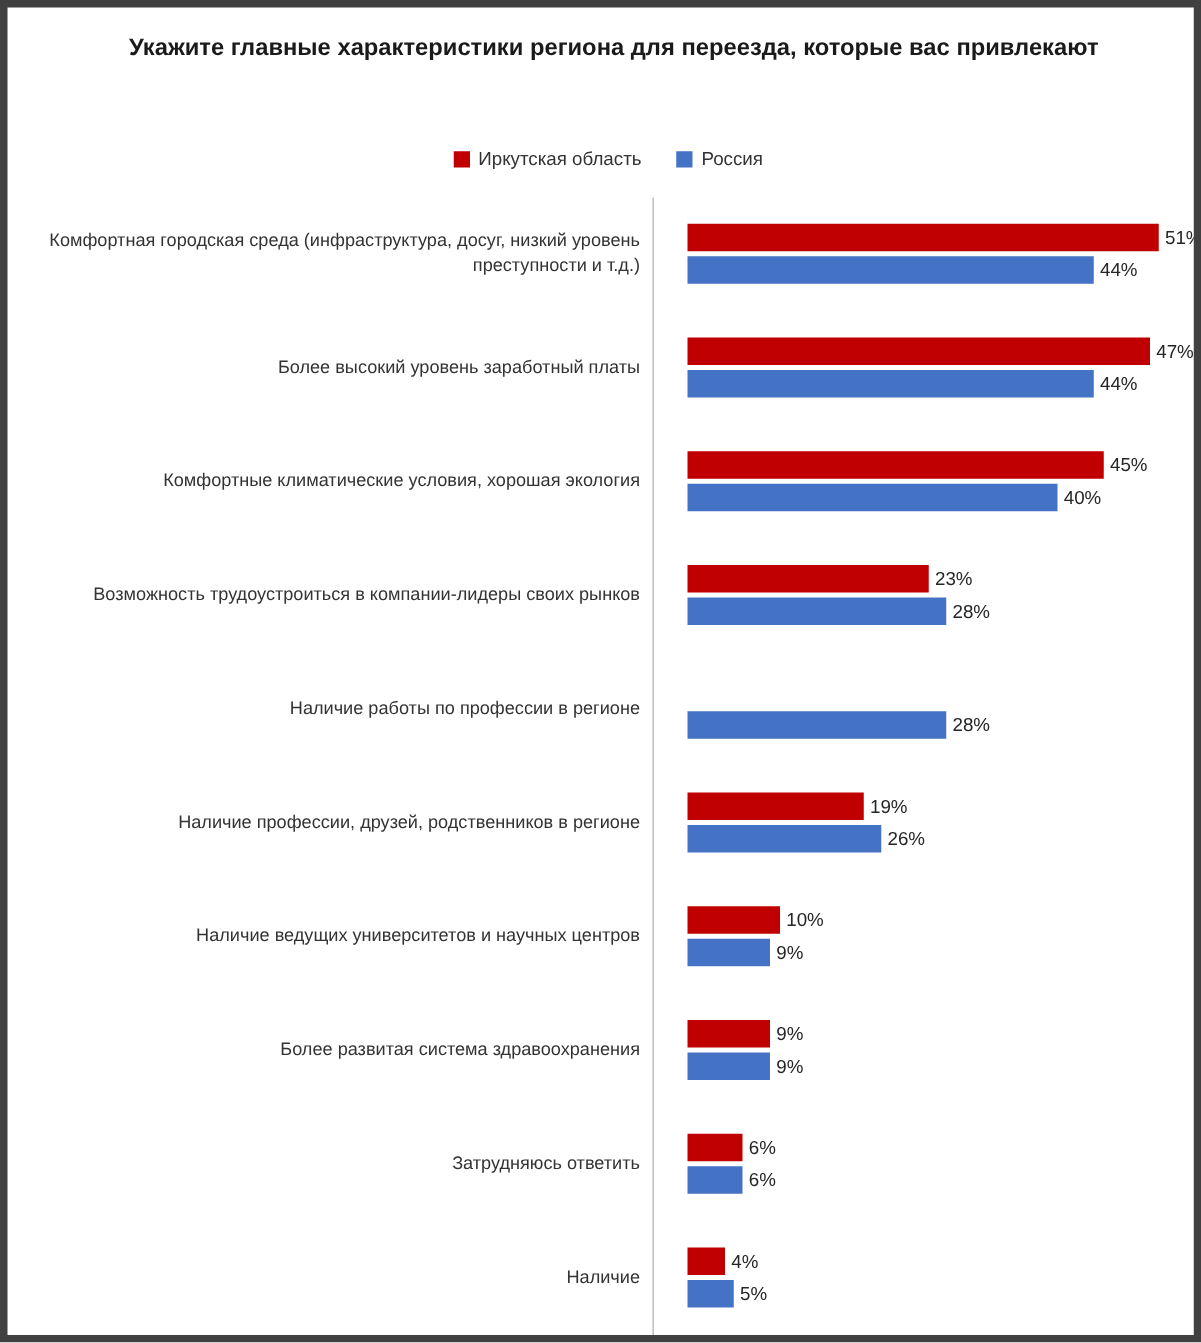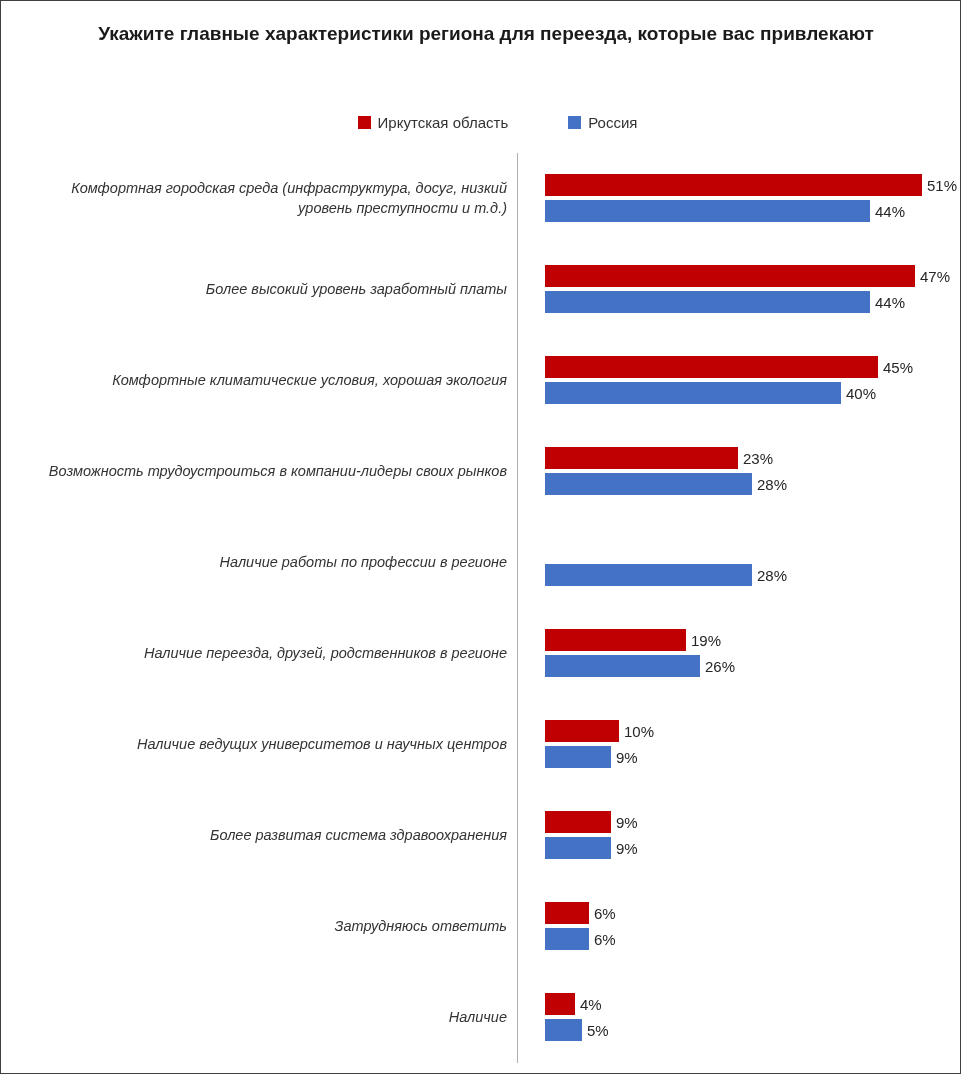--- a/index.html
+++ b/index.html
@@ -8,21 +8,21 @@
     background: #ffffff;
   }
   body {
     font-family: "Liberation Sans", sans-serif;
   }
   #chart-frame {
     position: relative;
     width: 961px;
     height: 1074px;
     box-sizing: border-box;
-    border: 1px solid #404040;
+    border: 6px solid #404040;
     background: #ffffff;
     overflow: hidden;
   }
   #chart-title {
     position: absolute;
     left: 90px;
     top: 20px;
     width: 790px;
     text-align: center;
     font-size: 19px;
@@ -39,21 +39,20 @@
     justify-content: center;
     align-items: center;
     gap: 28px;
     font-size: 15px;
     color: #333333;
   }
   .legend-entry {
     display: flex;
     align-items: center;
     gap: 7px;
-    margin-left: 32px;
   }
   .legend-swatch {
     width: 13px;
     height: 13px;
     display: inline-block;
   }
   #plot {
     position: absolute;
     left: 0;
     top: 152px;
@@ -80,21 +79,20 @@
     top: 0;
     width: 490px;
     height: 91px;
     display: flex;
     align-items: center;
     justify-content: flex-end;
     text-align: right;
     font-size: 14.5px;
     color: #333333;
     line-height: 1.35;
-    font-style: italic;
   }
   .bars {
     position: absolute;
     left: 544px;
     top: 0;
     height: 91px;
     width: 444px;
   }
   .bar-row {
     position: absolute;
@@ -198,21 +196,21 @@
       <div class="cat-label">Наличие работы по профессии в регионе</div>
       <div class="bars">
         <div class="bar-row r2">
           <div class="bar blue" style="width:207px"></div>
           <div class="bar-value">28%</div>
         </div>
       </div>
     </div>
 
     <div class="group" style="top:455px">
-      <div class="cat-label">Наличие переезда, друзей, родственников в регионе</div>
+      <div class="cat-label">Наличие профессии, друзей, родственников в регионе</div>
       <div class="bars">
         <div class="bar-row r1">
           <div class="bar red" style="width:141px"></div>
           <div class="bar-value">19%</div>
         </div>
         <div class="bar-row r2">
           <div class="bar blue" style="width:155px"></div>
           <div class="bar-value">26%</div>
         </div>
       </div>

